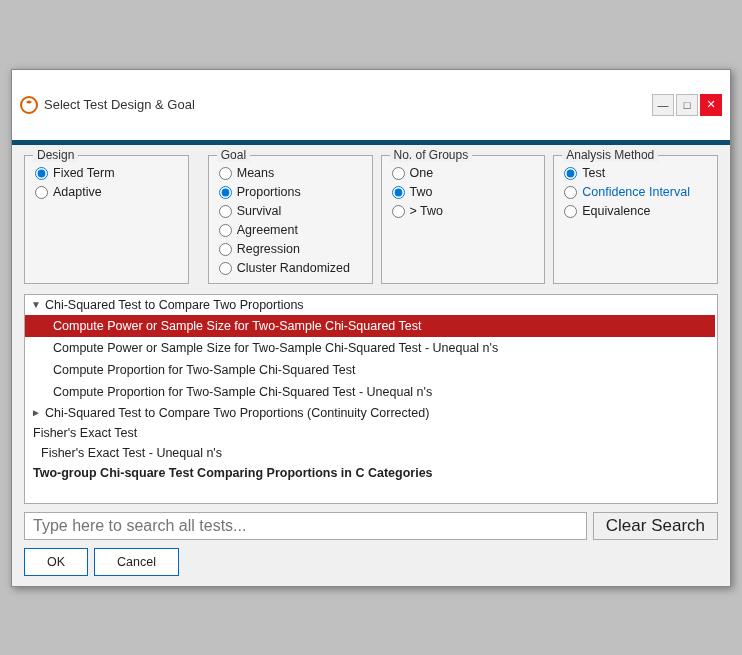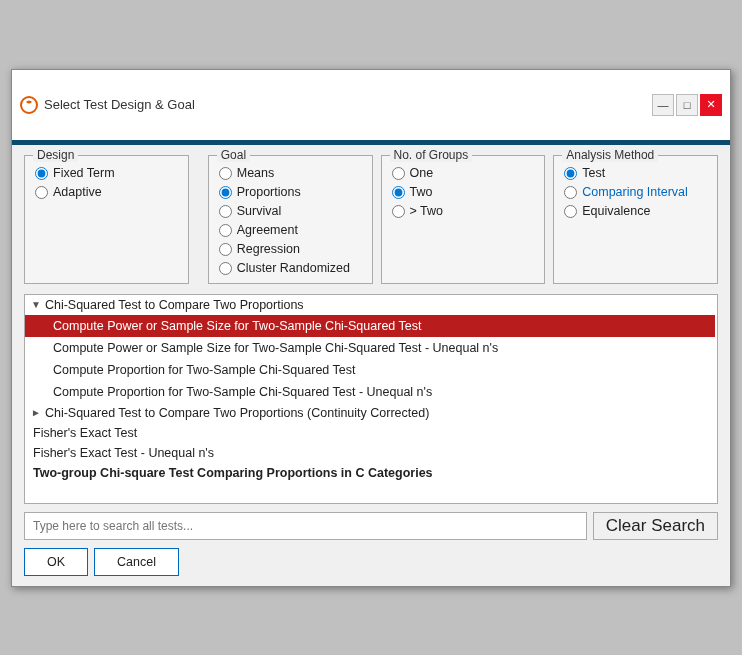--- a/index.html
+++ b/index.html
@@ -138,21 +138,21 @@
       display: flex;
       gap: 6px;
       align-items: center;
       margin-bottom: 8px;
     }
     .search-input {
       flex: 1;
       height: 28px;
       border: 1px solid #aaa;
       padding: 8px 8px;
-      font-size: 12px;
+      font-size: 16px;
       color: #8b5cf6;
       background: #fff;
       outline: none;
     }
     .clear-btn {
       height: 28px;
       padding: 0 12px;
       background: #f0f0f0;
       border: 1px solid #aaa;
       font-size: 17px;
@@ -291,21 +291,21 @@
 
       <div class="panel-group" style="min-width:140px;">
         <legend>Analysis Method</legend>
         <div class="options">
           <label class="radio-item">
             <input type="radio" name="analysis" checked="" style="">
             <span class="radio-label">Test</span>
           </label>
           <label class="radio-item">
             <input type="radio" name="analysis" style="">
-            <span class="radio-label blue">Comparing Interval</span>
+            <span class="radio-label blue">Confidence Interval</span>
           </label>
           <label class="radio-item">
             <input type="radio" name="analysis" style="">
             <span class="radio-label">Equivalence</span>
           </label>
         </div>
       </div>
     </div>
 
     <div class="list-wrapper">
@@ -330,21 +330,21 @@
 
         <div class="list-section-header">
           <span class="arrow">►</span>
           <span>Chi-Squared Test to Compare Two Proportions (Continuity Corrected)</span>
         </div>
 
         <div class="list-section-header" style="padding-left: 8px;">
           <span>Fisher's Exact Test</span>
         </div>
 
-        <div class="list-section-header" style="padding-left: 8px;">
+        <div class="list-section-header" style="padding-left: 16px;">
           <span>Fisher's Exact Test - Unequal n's</span>
         </div>
 
         <div class="list-section-header" style="padding-left: 8px; font-weight: bold;">
           <span>Two-group Chi-square Test Comparing Proportions in C Categories</span>
         </div>
       </div>
     </div>
 
     <div class="search-row">

